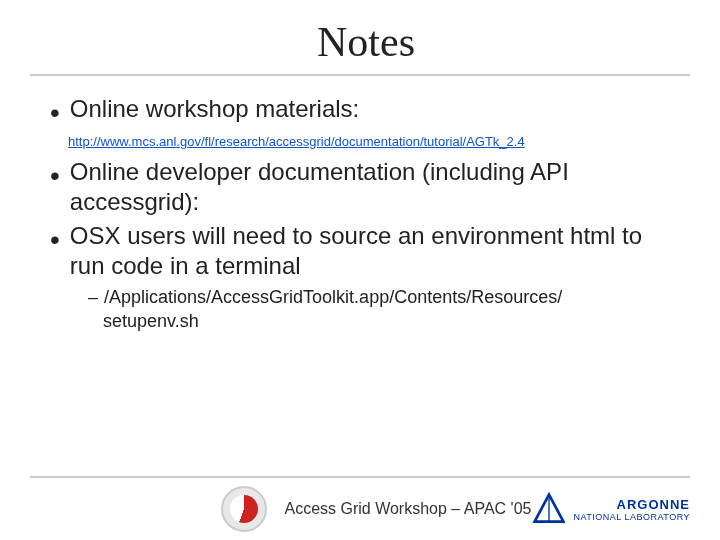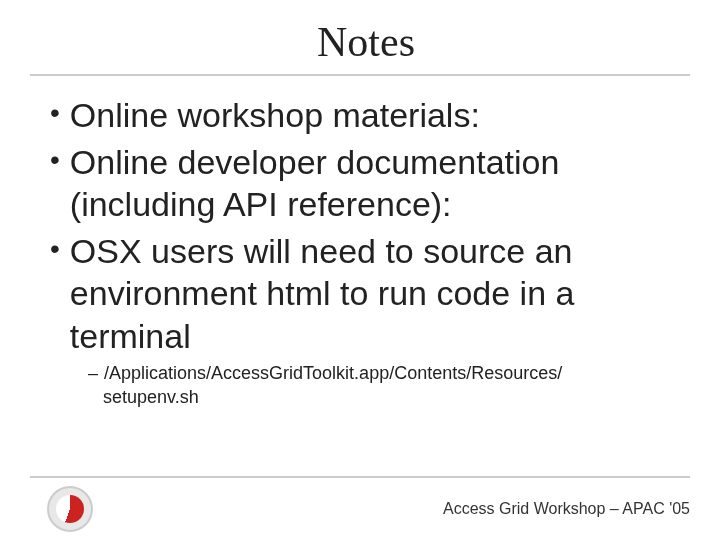--- a/index.html
+++ b/index.html
@@ -57,21 +57,21 @@
     .bullet-dot {
       font-size: 28px;
       color: #222222;
       margin-right: 10px;
       line-height: 1.2;
       flex-shrink: 0;
       margin-top: 2px;
     }
 
     .bullet-text {
-      font-size: 34px;
+      font-size: 24px;
       color: #222222;
       line-height: 1.25;
     }
 
     .link-text {
       font-size: 13px;
       color: #1155cc;
       text-decoration: underline;
       margin-left: 18px;
       margin-bottom: 8px;
@@ -97,21 +97,21 @@
     .divider-bottom {
       border: none;
       border-top: 2px solid #cccccc;
       margin: 0 30px 0 30px;
     }
 
     .slide-footer {
       height: 62px;
       display: flex;
       align-items: center;
-      justify-content: space-between;
+      justify-content: flex-end;
       padding: 4px 30px;
     }
 
     .footer-logo-left {
       width: 80px;
       height: 46px;
       display: flex;
       align-items: center;
       justify-content: center;
     }
@@ -183,24 +183,25 @@
   </div>
 
   <hr class="divider-top">
 
   <div class="slide-content">
 
     <div class="bullet-item">
       <span class="bullet-dot">•</span>
       <span class="bullet-text">Online workshop materials:</span>
     </div>
+    <a class="link-text">http://www.mcs.anl.gov/fl/research/accessgrid/documentation/tutorial/AGTk_2.4</a>
 
     <div class="bullet-item">
       <span class="bullet-dot">•</span>
-      <span class="bullet-text">Online developer documentation (including API reference):</span>
+      <span class="bullet-text">Online developer documentation (including API accessgrid):</span>
     </div>
 
     <div class="bullet-item">
       <span class="bullet-dot">•</span>
       <span class="bullet-text">OSX users will need to source an environment html to run code in a terminal</span>
     </div>
     <div class="sub-bullet">
       <span class="sub-bullet-text">
         <span class="dash">–</span>/Applications/AccessGridToolkit.app/Contents/Resources/<br>&nbsp;&nbsp;&nbsp;setupenv.sh
       </span>
@@ -213,15 +214,27 @@
   <div class="slide-footer">
 
     <div class="footer-logo-left">
       <div class="logo-circle">
         <div class="swirl"></div>
       </div>
     </div>
 
     <div class="footer-center-text">Access Grid Workshop – APAC '05</div>
 
+    <div class="footer-logo-right">
+
+      <svg class="argonne-icon" viewBox="0 0 40 40" xmlns="http://www.w3.org/2000/svg">
+        <polygon points="20,4 36,34 4,34" fill="none" stroke="#003399" stroke-width="3"></polygon>
+        <line x1="20" y1="4" x2="20" y2="34" stroke="#003399" stroke-width="1.5"></line>
+        <line x1="4" y1="34" x2="36" y2="34" stroke="#003399" stroke-width="1.5"></line>
+      </svg>
+      <div class="argonne-logo">
+        <span class="argonne-text">ARGONNE</span>
+        <span class="argonne-sub">NATIONAL LABORATORY</span>
+      </div>
+    </div>
 
   </div>
 </div>
 
 </body></html>

